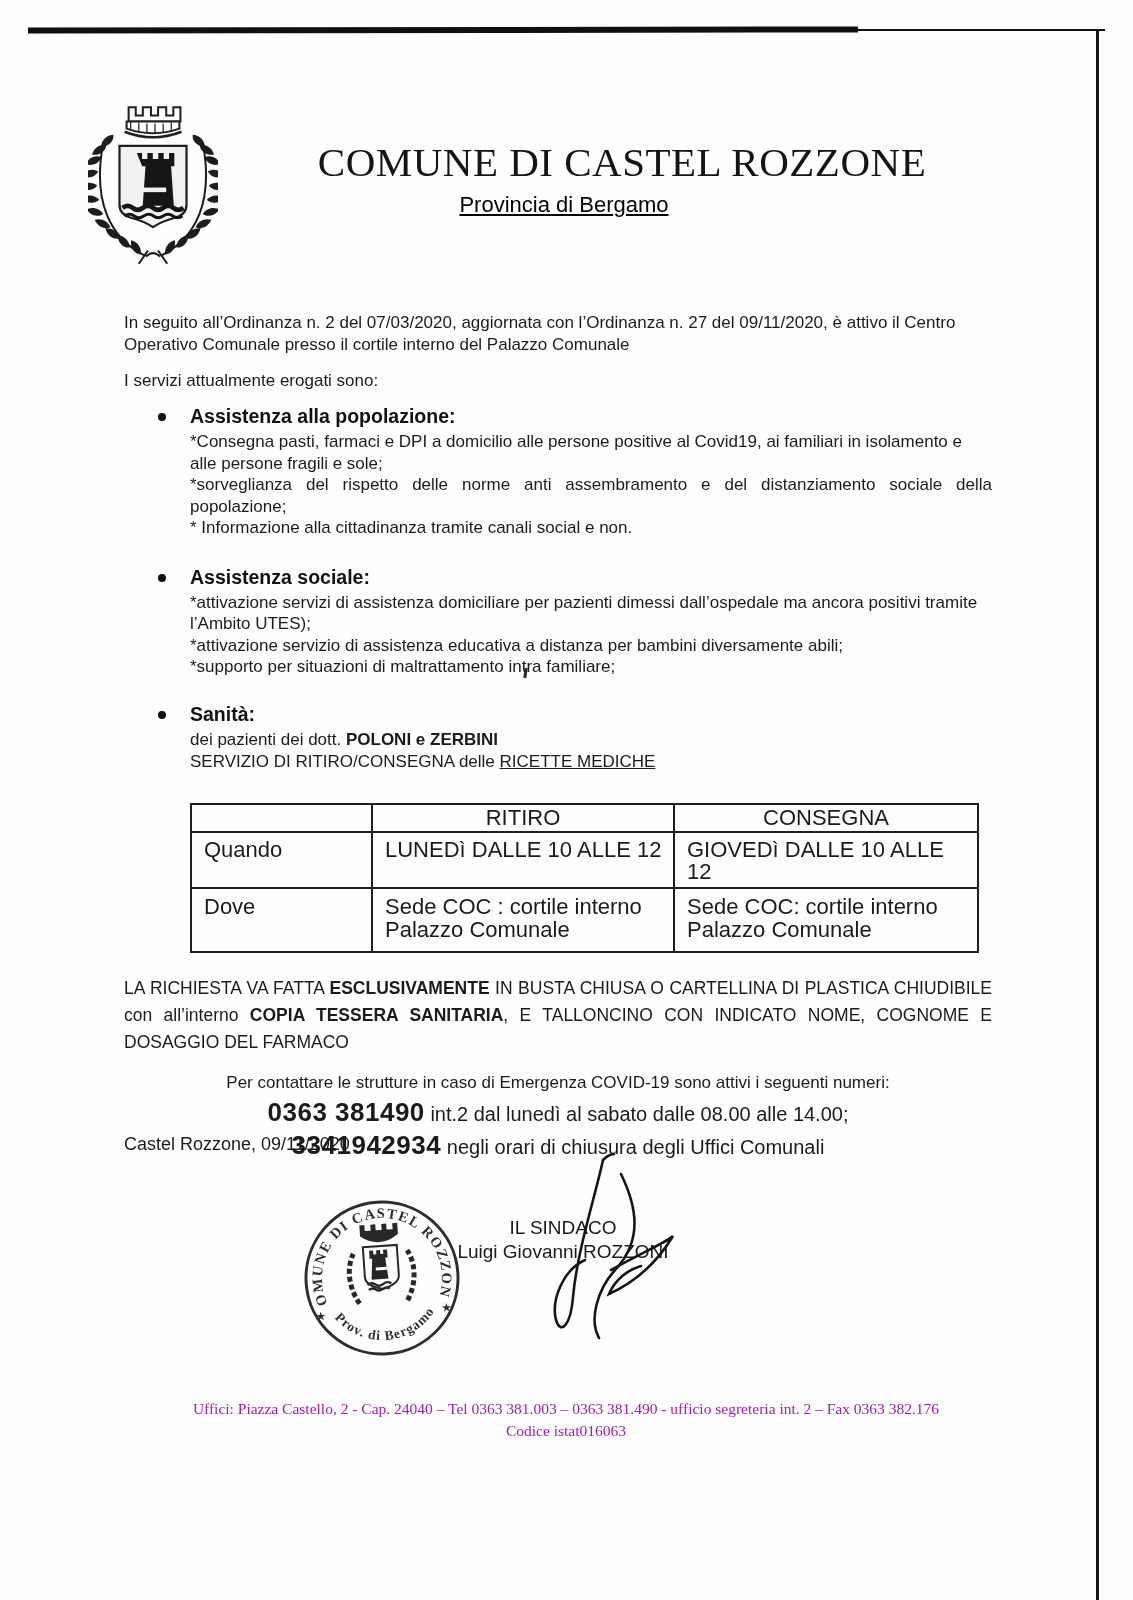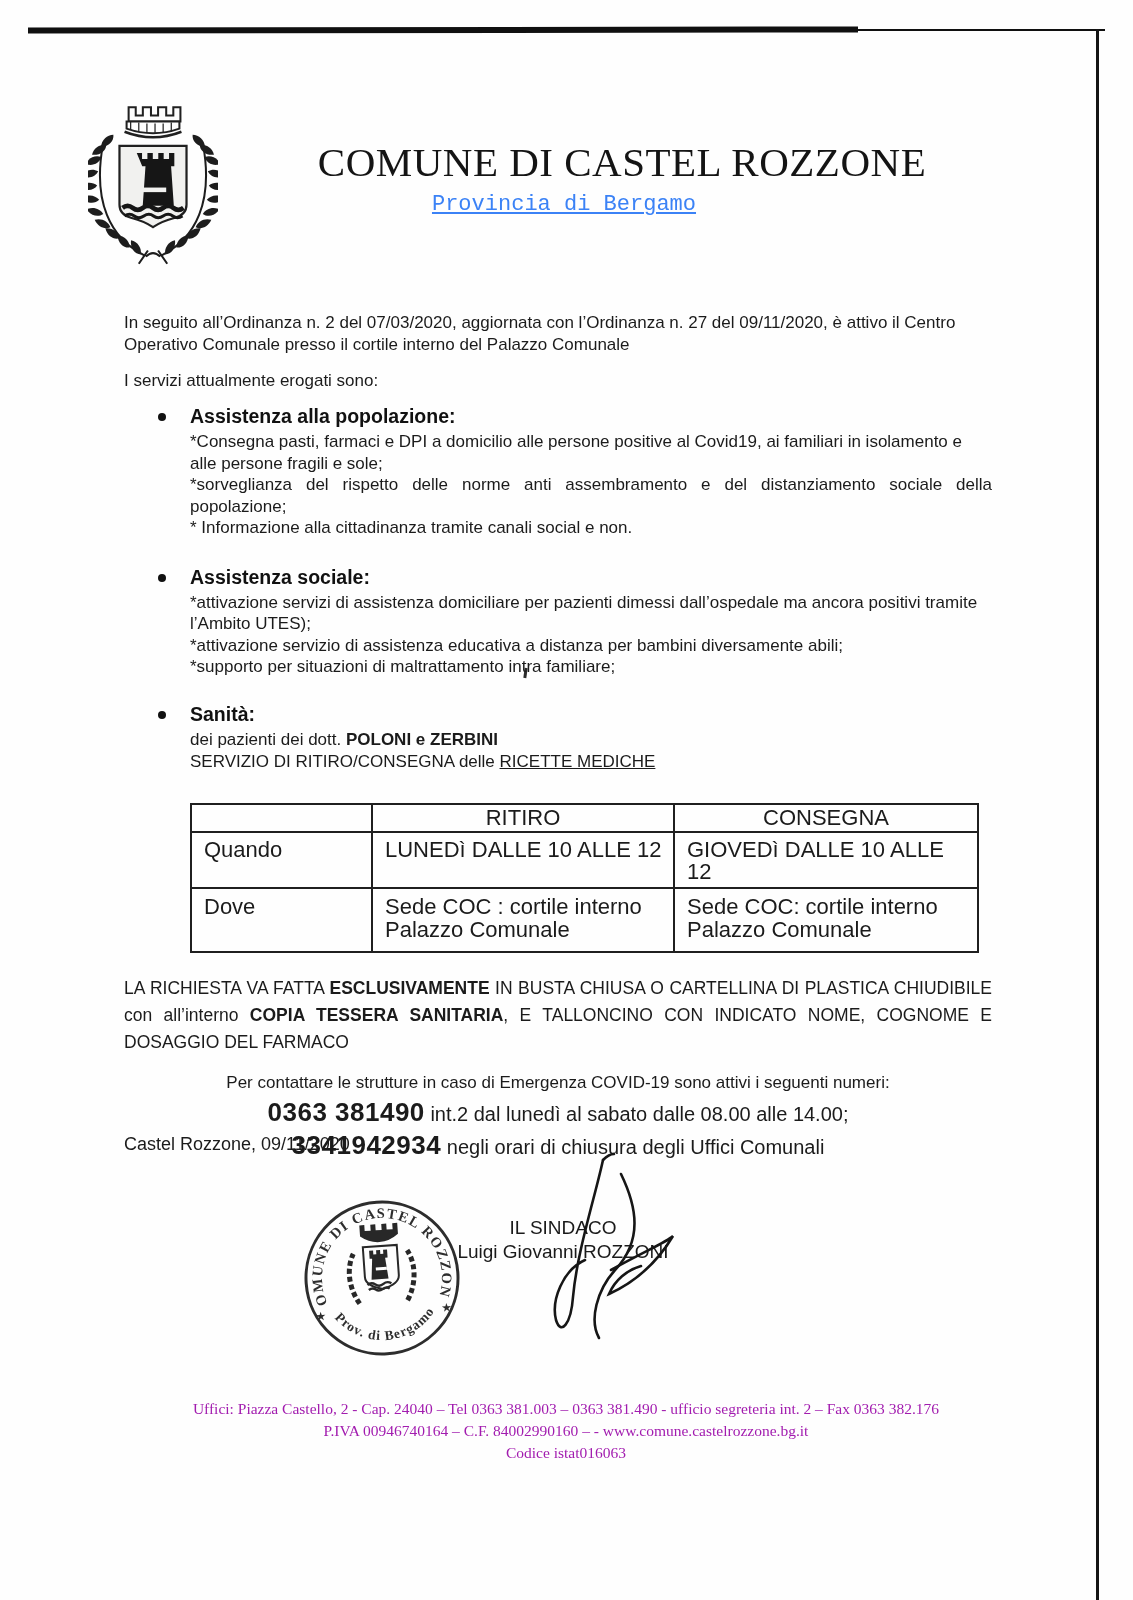--- a/index.html
+++ b/index.html
@@ -11,21 +11,21 @@
   
   .scan-top{position:absolute;left:28px;top:27px;width:830px;height:6px;background:#101010;transform:skewY(-0.08deg);}
   .scan-top2{position:absolute;left:850px;top:29px;width:255px;height:2px;background:#101010;}
   .scan-right{position:absolute;left:1096px;top:29px;width:3px;height:1571px;background:#141414;}
   .scan-mark{position:absolute;left:524px;top:668px;width:3px;height:10px;background:#2a2a2a;transform:rotate(8deg);}
   
   .logo{position:absolute;left:88px;top:100px;width:130px;height:168px;}
   .title{position:absolute;left:240px;top:138px;width:764px;text-align:center;
     font-family:"Liberation Serif",serif;font-size:41px;letter-spacing:.5px;color:#141414;}
   .subtitle{position:absolute;left:164px;top:192px;width:800px;text-align:center;
-    font-family:Liberation Mono, monospace;font-size:22px;color:#3b82f6;text-decoration:underline;}
+    font-family:Liberation Sans, sans-serif;font-size:22px;color:#000000;text-decoration:underline;}
   
   .content{position:absolute;left:124px;top:312px;width:868px;font-size:17px;line-height:22px;}
   .p-intro{margin:0 0 14px 0;}
   .lead{margin:8px 0 0 0;}
   .sec-head{position:relative;margin:12px 0 2px 0;padding-left:66px;font-size:19.5px;line-height:25px;font-weight:bold;color:#111;}
   .sec-head .dot{position:absolute;left:34px;top:9px;width:8px;height:8px;border-radius:50%;background:#111;}
   .sec2{margin-top:26px;}
   .sec3{margin-top:24px;}
   .sub{padding-left:66px;line-height:21.5px;}
   .just{text-align:justify;}
@@ -211,15 +211,14 @@
   <g stroke="#161616" stroke-width="2.6" fill="none" stroke-linecap="round">
     <path d="M88,8 C80,45 62,100 58,145 C56,172 46,184 41,168 C36,148 48,118 70,108"></path>
     <path d="M106,22 C122,55 128,88 100,118 C82,138 74,168 84,186"></path>
     <path d="M96,118 C132,98 152,90 158,84 C140,114 116,132 94,142 C100,128 112,118 126,114"></path>
     <path d="M88,8 C92,4 96,2 99,2"></path>
   </g>
 </svg>
 
 <div class="footer">
   <div>Uffici: Piazza Castello, 2 - Cap. 24040 – Tel 0363 381.003 – 0363 381.490  - ufficio segreteria int. 2 – Fax 0363 382.176</div>
-  <div><span>P.IVA 00946740164 – C.F. 84002990160 – - </span><span>www.comune.castelrozzone.bg.it</span></div>
   <div>Codice istat016063</div>
 </div>
 
 </body></html>

